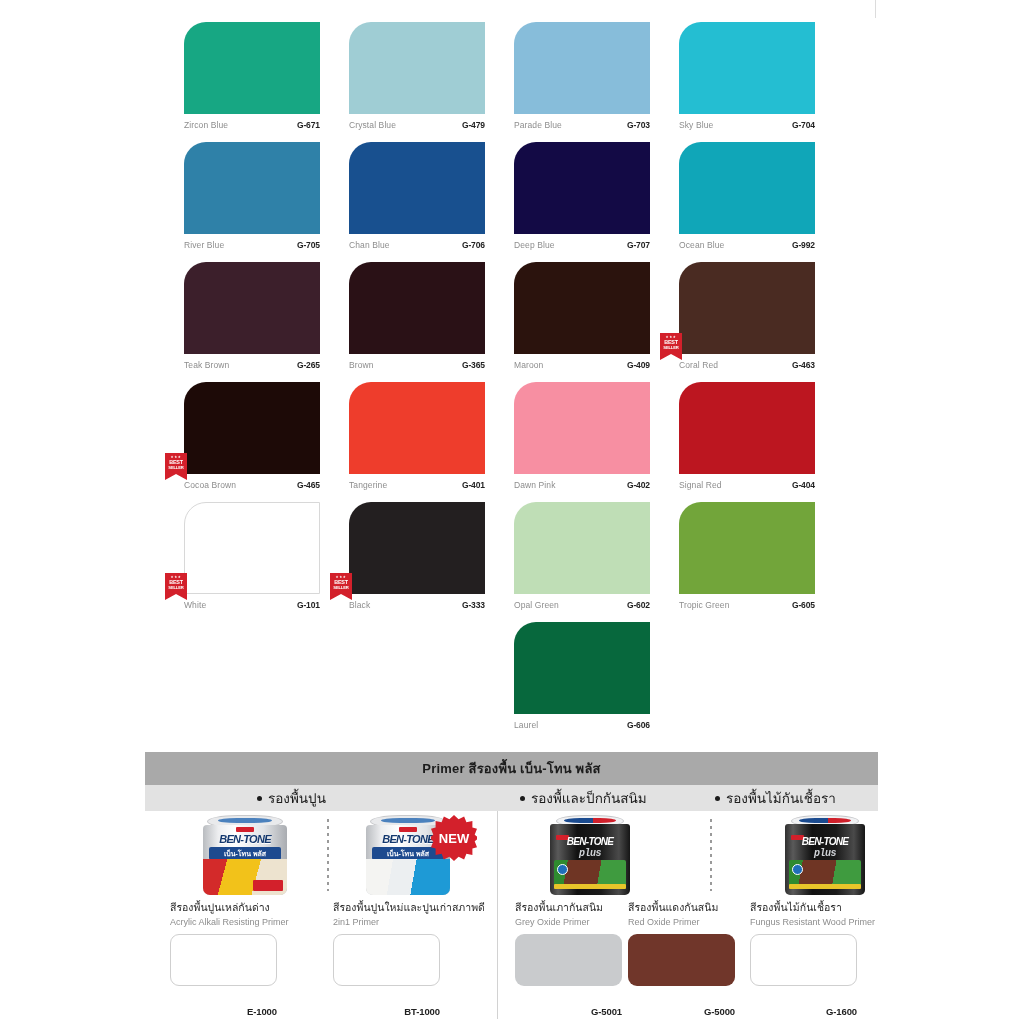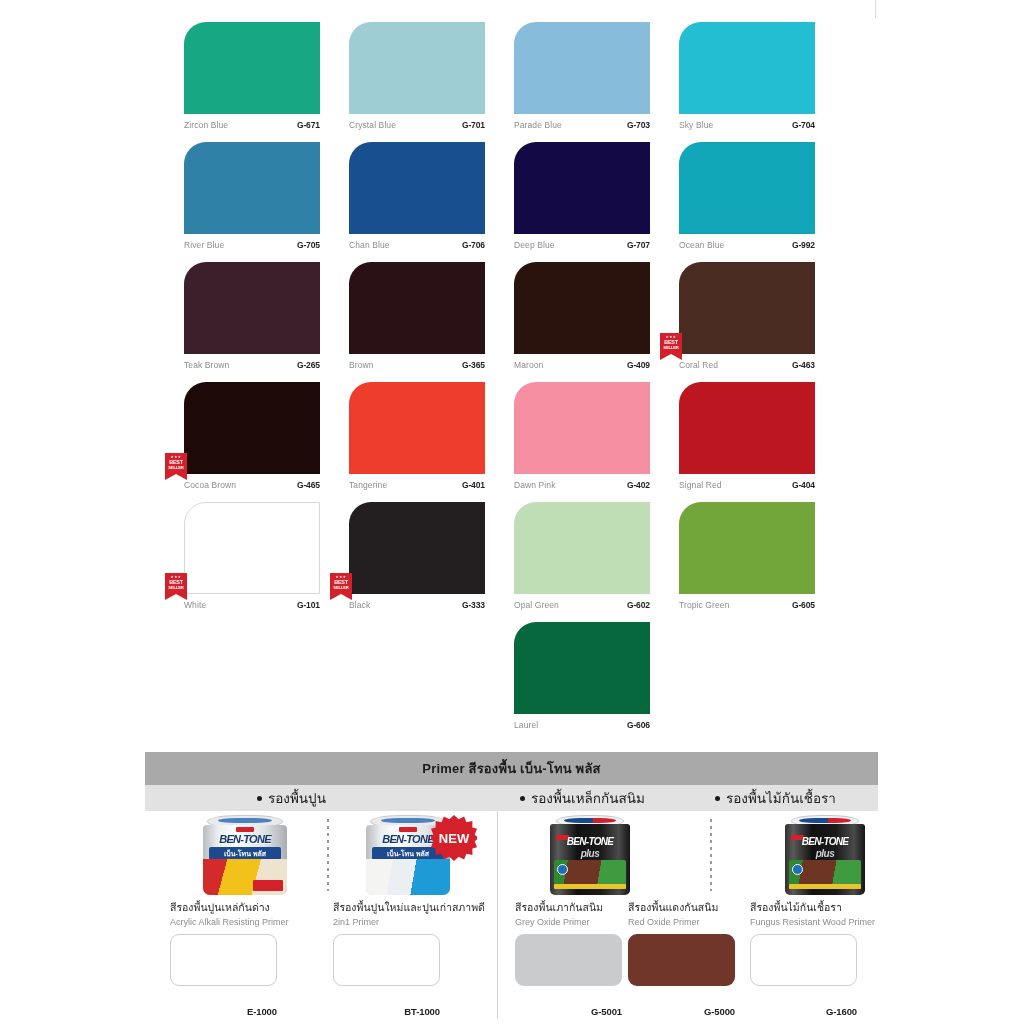--- a/index.html
+++ b/index.html
@@ -328,20 +328,21 @@
   }
   .can .plus {
     position: absolute;
     top: 24px; left: 0; right: 0;
     text-align: center;
     font-size: 10px;
     font-weight: bold;
     font-style: italic;
     color: #cfd2d6;
     letter-spacing: -0.5px;
+    font-family: Liberation Mono, monospace;
   }
   .can .art {
     position: absolute;
     top: 36px; left: 4px; right: 4px;
     height: 26px;
     background: linear-gradient(100deg,#2f8a2f 0 18%, #6f3524 18% 62%, #3f9b3f 62% 100%);
     border-radius: 2px;
   }
   .can .art::before {
     content: "";
@@ -444,21 +445,21 @@
         <div class="chip" style="background:#17a783"></div>
         <div class="chip-meta">
           <span class="chip-name">Zircon Blue</span>
           <span class="chip-code">G-671</span>
         </div>
       </div>
       <div class="swatch-cell">
         <div class="chip" style="background:#9fcdd4"></div>
         <div class="chip-meta">
           <span class="chip-name">Crystal Blue</span>
-          <span class="chip-code">G-701</span>
+          <span class="chip-code">G-479</span>
         </div>
       </div>
       <div class="swatch-cell">
         <div class="chip" style="background:#87bdda"></div>
         <div class="chip-meta">
           <span class="chip-name">Parade Blue</span>
           <span class="chip-code">G-703</span>
         </div>
       </div>
       <div class="swatch-cell">
@@ -634,21 +635,21 @@
       <span id="primer-title">Primer สีรองพื้น เบ็น-โทน พลัส</span>
     </div>
 
     <div id="primer-subbar">
       <span class="subbar-item" id="sub-a">
         <span class="dot"></span>
         <span>รองพื้นปูน</span>
       </span>
       <span class="subbar-item" id="sub-b">
         <span class="dot"></span>
-        <span>รองพื้นเหล็กกันสนิม</span>
+        <span>รองพื้และป็กกันสนิม</span>
       </span>
       <span class="subbar-item" id="sub-c">
         <span class="dot"></span>
         <span>รองพื้นไม้กันเชื้อรา</span>
       </span>
     </div>
 
     <div id="primer-body">
 
       <div id="group-divider"></div>

